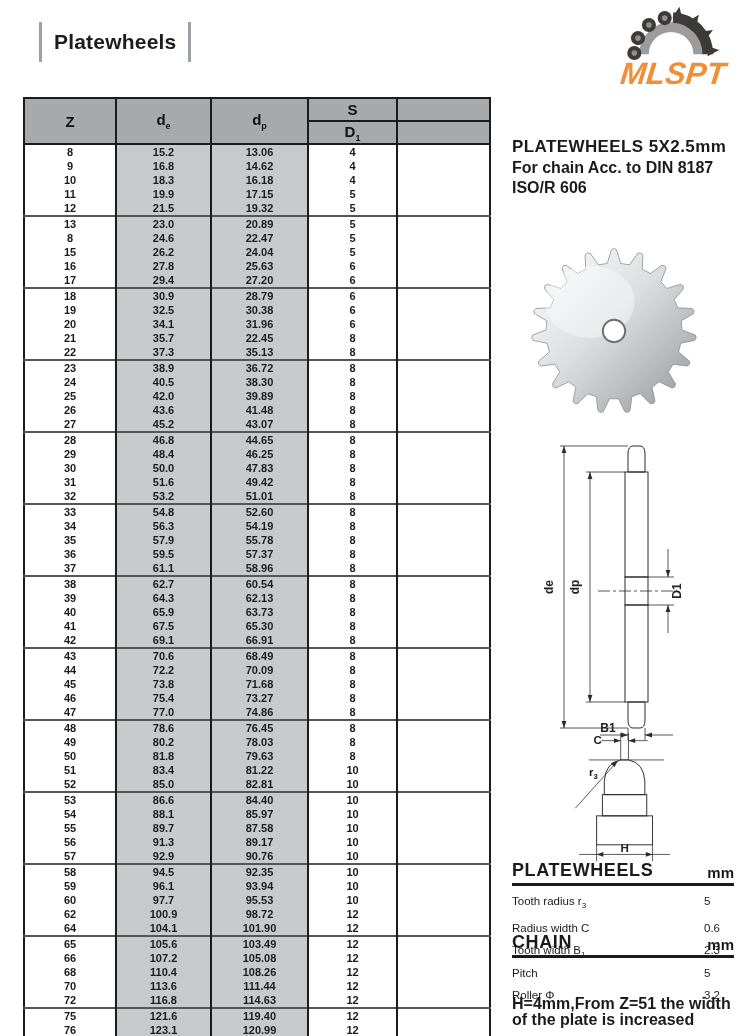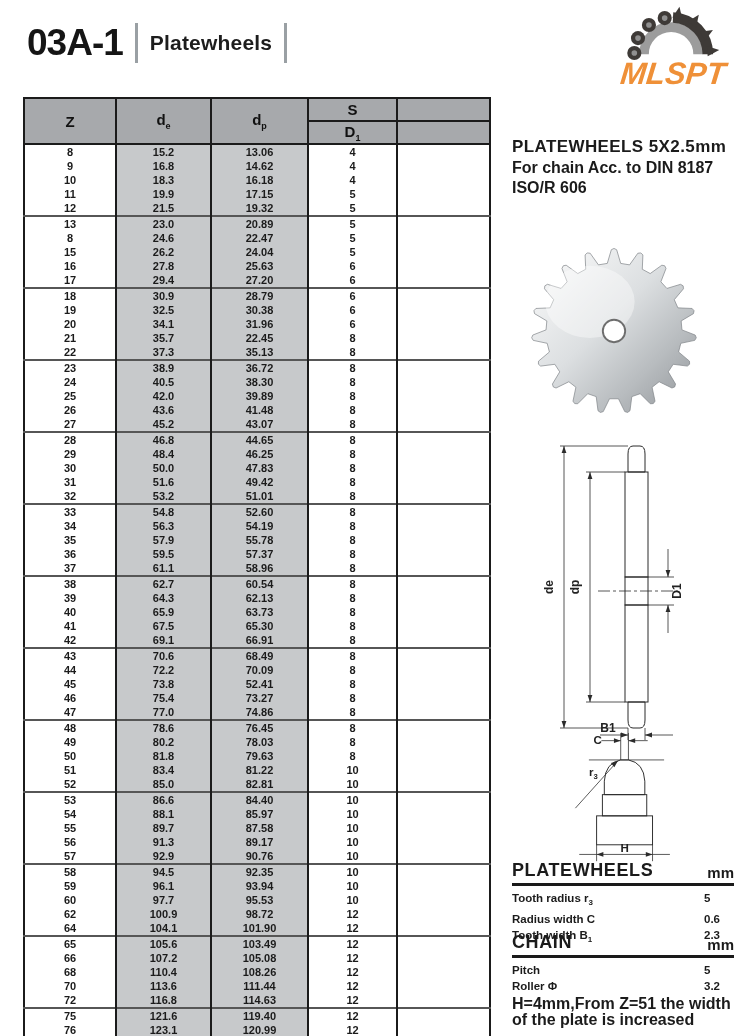--- a/index.html
+++ b/index.html
@@ -38,38 +38,37 @@
   .side-drawing{position:absolute;left:33px;top:437px;}
   .tooth-drawing{position:absolute;left:58px;top:731px;}
   .spec-section{position:absolute;left:5px;width:222px;}
   .spec-section.s1{top:860px;}
   .spec-section.s2{top:932px;}
   .spec-title-row{display:flex;justify-content:space-between;align-items:flex-end;
                   border-bottom:3px solid #1a1a1a;padding-bottom:2px;}
   .spec-title{font-size:18px;font-weight:bold;letter-spacing:0.6px;}
   .spec-unit{font-size:15px;font-weight:bold;}
   .spec-rows{margin-top:4px;}
-  .spec-row{display:flex;font-size:11.5px;font-weight:bold;line-height:16px;}
+  .spec-row{display:flex;font-size:11.5px;font-weight:normal;line-height:22px;}
   .spec-label{width:158px;}
   .spec-label sub{font-size:8px;}
   .spec-value{margin-left:34px;}
   .note{position:absolute;left:5px;top:996px;font-size:16px;font-weight:bold;line-height:15.5px;}
   
   .dl{stroke:#2b2b2b;stroke-width:1;fill:none;}
   .thin{stroke:#2b2b2b;stroke-width:0.8;fill:none;}
   .dim-label{font-size:12px;font-weight:bold;fill:#222;}
   .arr{fill:#2b2b2b;stroke:none;}
 </style>
 </head>
 <body>
 
 <div class="page">
 
   <div class="doc-header">
-    <span class="doc-code">03A-1</span>
     <span class="vbar"></span>
     <span class="doc-sub">Platewheels</span>
     <span class="vbar"></span>
   </div>
 
   <div class="logo">
     <svg class="logo-gfx" width="138" height="58" viewBox="0 0 140 60">
       <path d="M 40 52 A 28 28 0 0 1 96 52" fill="none" stroke="#9c9c9c" stroke-width="10"></path>
       <path d="M 70 14 A 38 38 0 0 1 106 52" fill="none" stroke="#3e3a37" stroke-width="11"></path>
       <polygon class="tooth" points="105.9,54.0 117.8,47.6 105.0,43.5" fill="#3e3a37"></polygon>
@@ -379,21 +378,21 @@
         <tr>
           <td class="c1">44</td>
           <td class="c2">72.2</td>
           <td class="c3">70.09</td>
           <td class="c4">8</td>
           <td class="c5"></td>
         </tr>
         <tr>
           <td class="c1">45</td>
           <td class="c2">73.8</td>
-          <td class="c3">52.41</td>
+          <td class="c3">71.68</td>
           <td class="c4">8</td>
           <td class="c5"></td>
         </tr>
         <tr>
           <td class="c1">46</td>
           <td class="c2">75.4</td>
           <td class="c3">73.27</td>
           <td class="c4">8</td>
           <td class="c5"></td>
         </tr>

